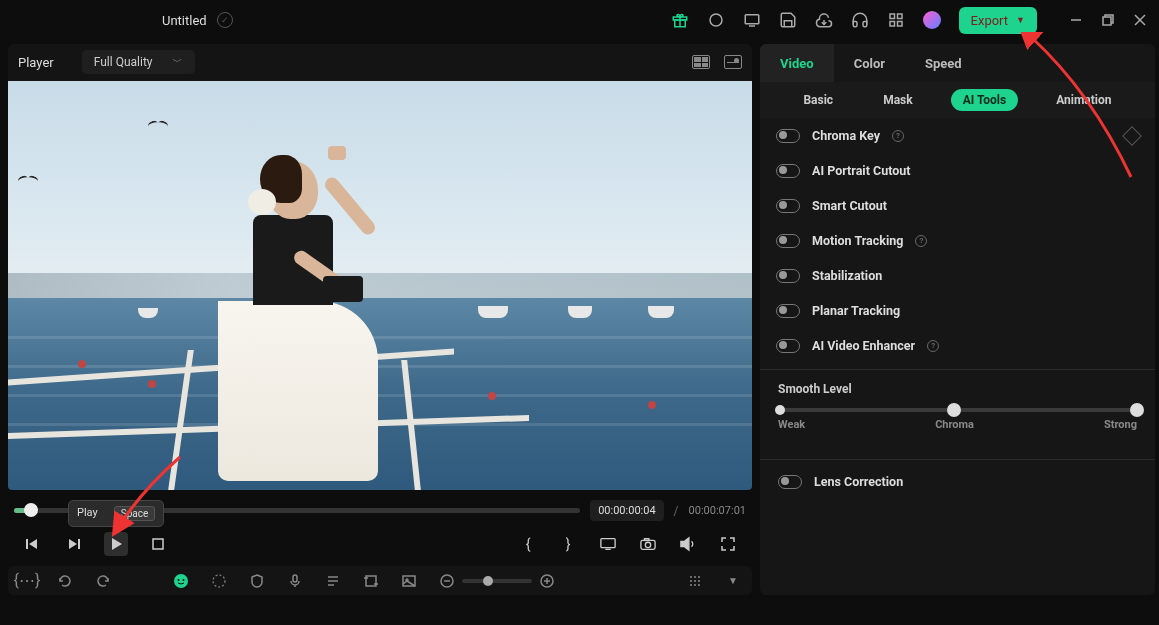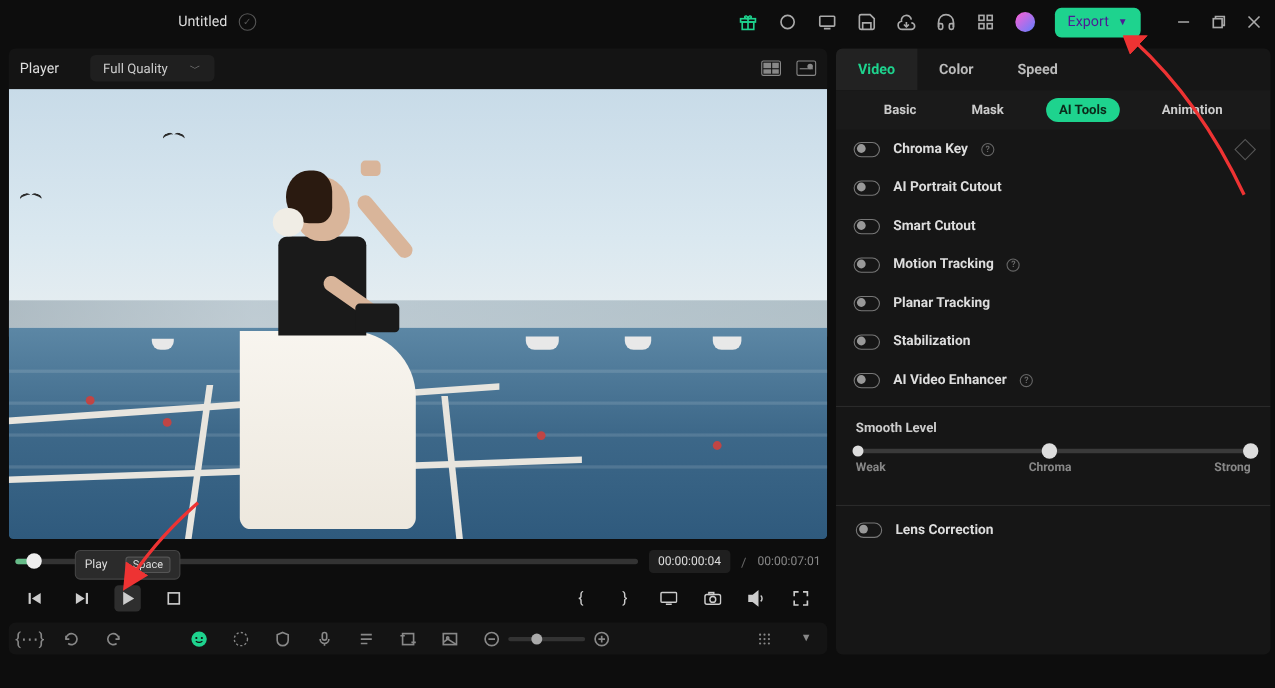--- a/index.html
+++ b/index.html
@@ -6,21 +6,21 @@
 body { background: #0d0d0d; color: #ccc; width: 1159px; height: 625px; overflow: hidden; position: relative; }
 .top-bar { height: 40px; display: flex; align-items: center; padding: 0 12px; background: #0d0d0d; }
 .title-area { display: flex; align-items: center; gap: 10px; margin-left: 150px; }
 .title-area .title { font-size: 13px; color: #ddd; }
 .check-icon { width: 16px; height: 16px; border: 1.5px solid #555; border-radius: 50%; display: flex; align-items: center; justify-content: center; font-size: 9px; color: #555; }
 .top-right { margin-left: auto; display: flex; align-items: center; gap: 18px; }
 .top-icon { width: 18px; height: 18px; display: flex; align-items: center; justify-content: center; color: #aaa; cursor: pointer; }
 .top-icon svg { width: 18px; height: 18px; }
 .gift-icon { color: #1ed38e; }
 .orb { width: 18px; height: 18px; border-radius: 50%; background: linear-gradient(135deg, #ff5fd4, #5f7fff); cursor: pointer; }
-.export-btn { background: #1ed38e; color: #4c1d95; padding: 6px 12px; border-radius: 6px; display: flex; align-items: center; gap: 8px; font-size: 13px; cursor: pointer; }
+.export-btn { background: #1ed38e; color: #7f1d1d; padding: 6px 12px; border-radius: 6px; display: flex; align-items: center; gap: 8px; font-size: 13px; cursor: pointer; }
 .export-btn .chevron { font-size: 9px; }
 .window-controls { display: flex; gap: 18px; margin-left: 14px; }
 .window-controls .wc { width: 14px; height: 14px; color: #aaa; cursor: pointer; display: flex; align-items: center; justify-content: center; }
 .main-area { display: flex; height: 555px; }
 .left-panel { width: 760px; display: flex; flex-direction: column; padding: 0 8px; }
 .player-header { height: 38px; display: flex; align-items: center; gap: 28px; padding: 0 10px; background: #141414; border-radius: 6px 6px 0 0; margin-top: 4px; }
 .player-title { font-size: 13px; color: #ddd; }
 .quality-select { background: #1f1f1f; border-radius: 5px; padding: 5px 12px; display: flex; align-items: flex-start; gap: 20px; font-size: 12px; color: #ccc; cursor: pointer; }
 .quality-select .chev { font-size: 10px; color: #888; }
 .header-right-icons { margin-left: auto; display: flex; gap: 14px; }
@@ -452,27 +452,27 @@
           <div class="toggle">
             <div class="knob"></div>
           </div>
           <span class="tool-label">Motion Tracking</span>
           <span class="info-icon">?</span>
         </div>
         <div class="tool-row">
           <div class="toggle">
             <div class="knob"></div>
           </div>
+          <span class="tool-label">Stabilization</span>
+        </div>
+        <div class="tool-row">
+          <div class="toggle">
+            <div class="knob"></div>
+          </div>
           <span class="tool-label">Planar Tracking</span>
-        </div>
-        <div class="tool-row">
-          <div class="toggle">
-            <div class="knob"></div>
-          </div>
-          <span class="tool-label">Stabilization</span>
         </div>
         <div class="tool-row">
           <div class="toggle">
             <div class="knob"></div>
           </div>
           <span class="tool-label">AI Video Enhancer</span>
           <span class="info-icon">?</span>
         </div>
       </div>
     <div class="slider-section">

